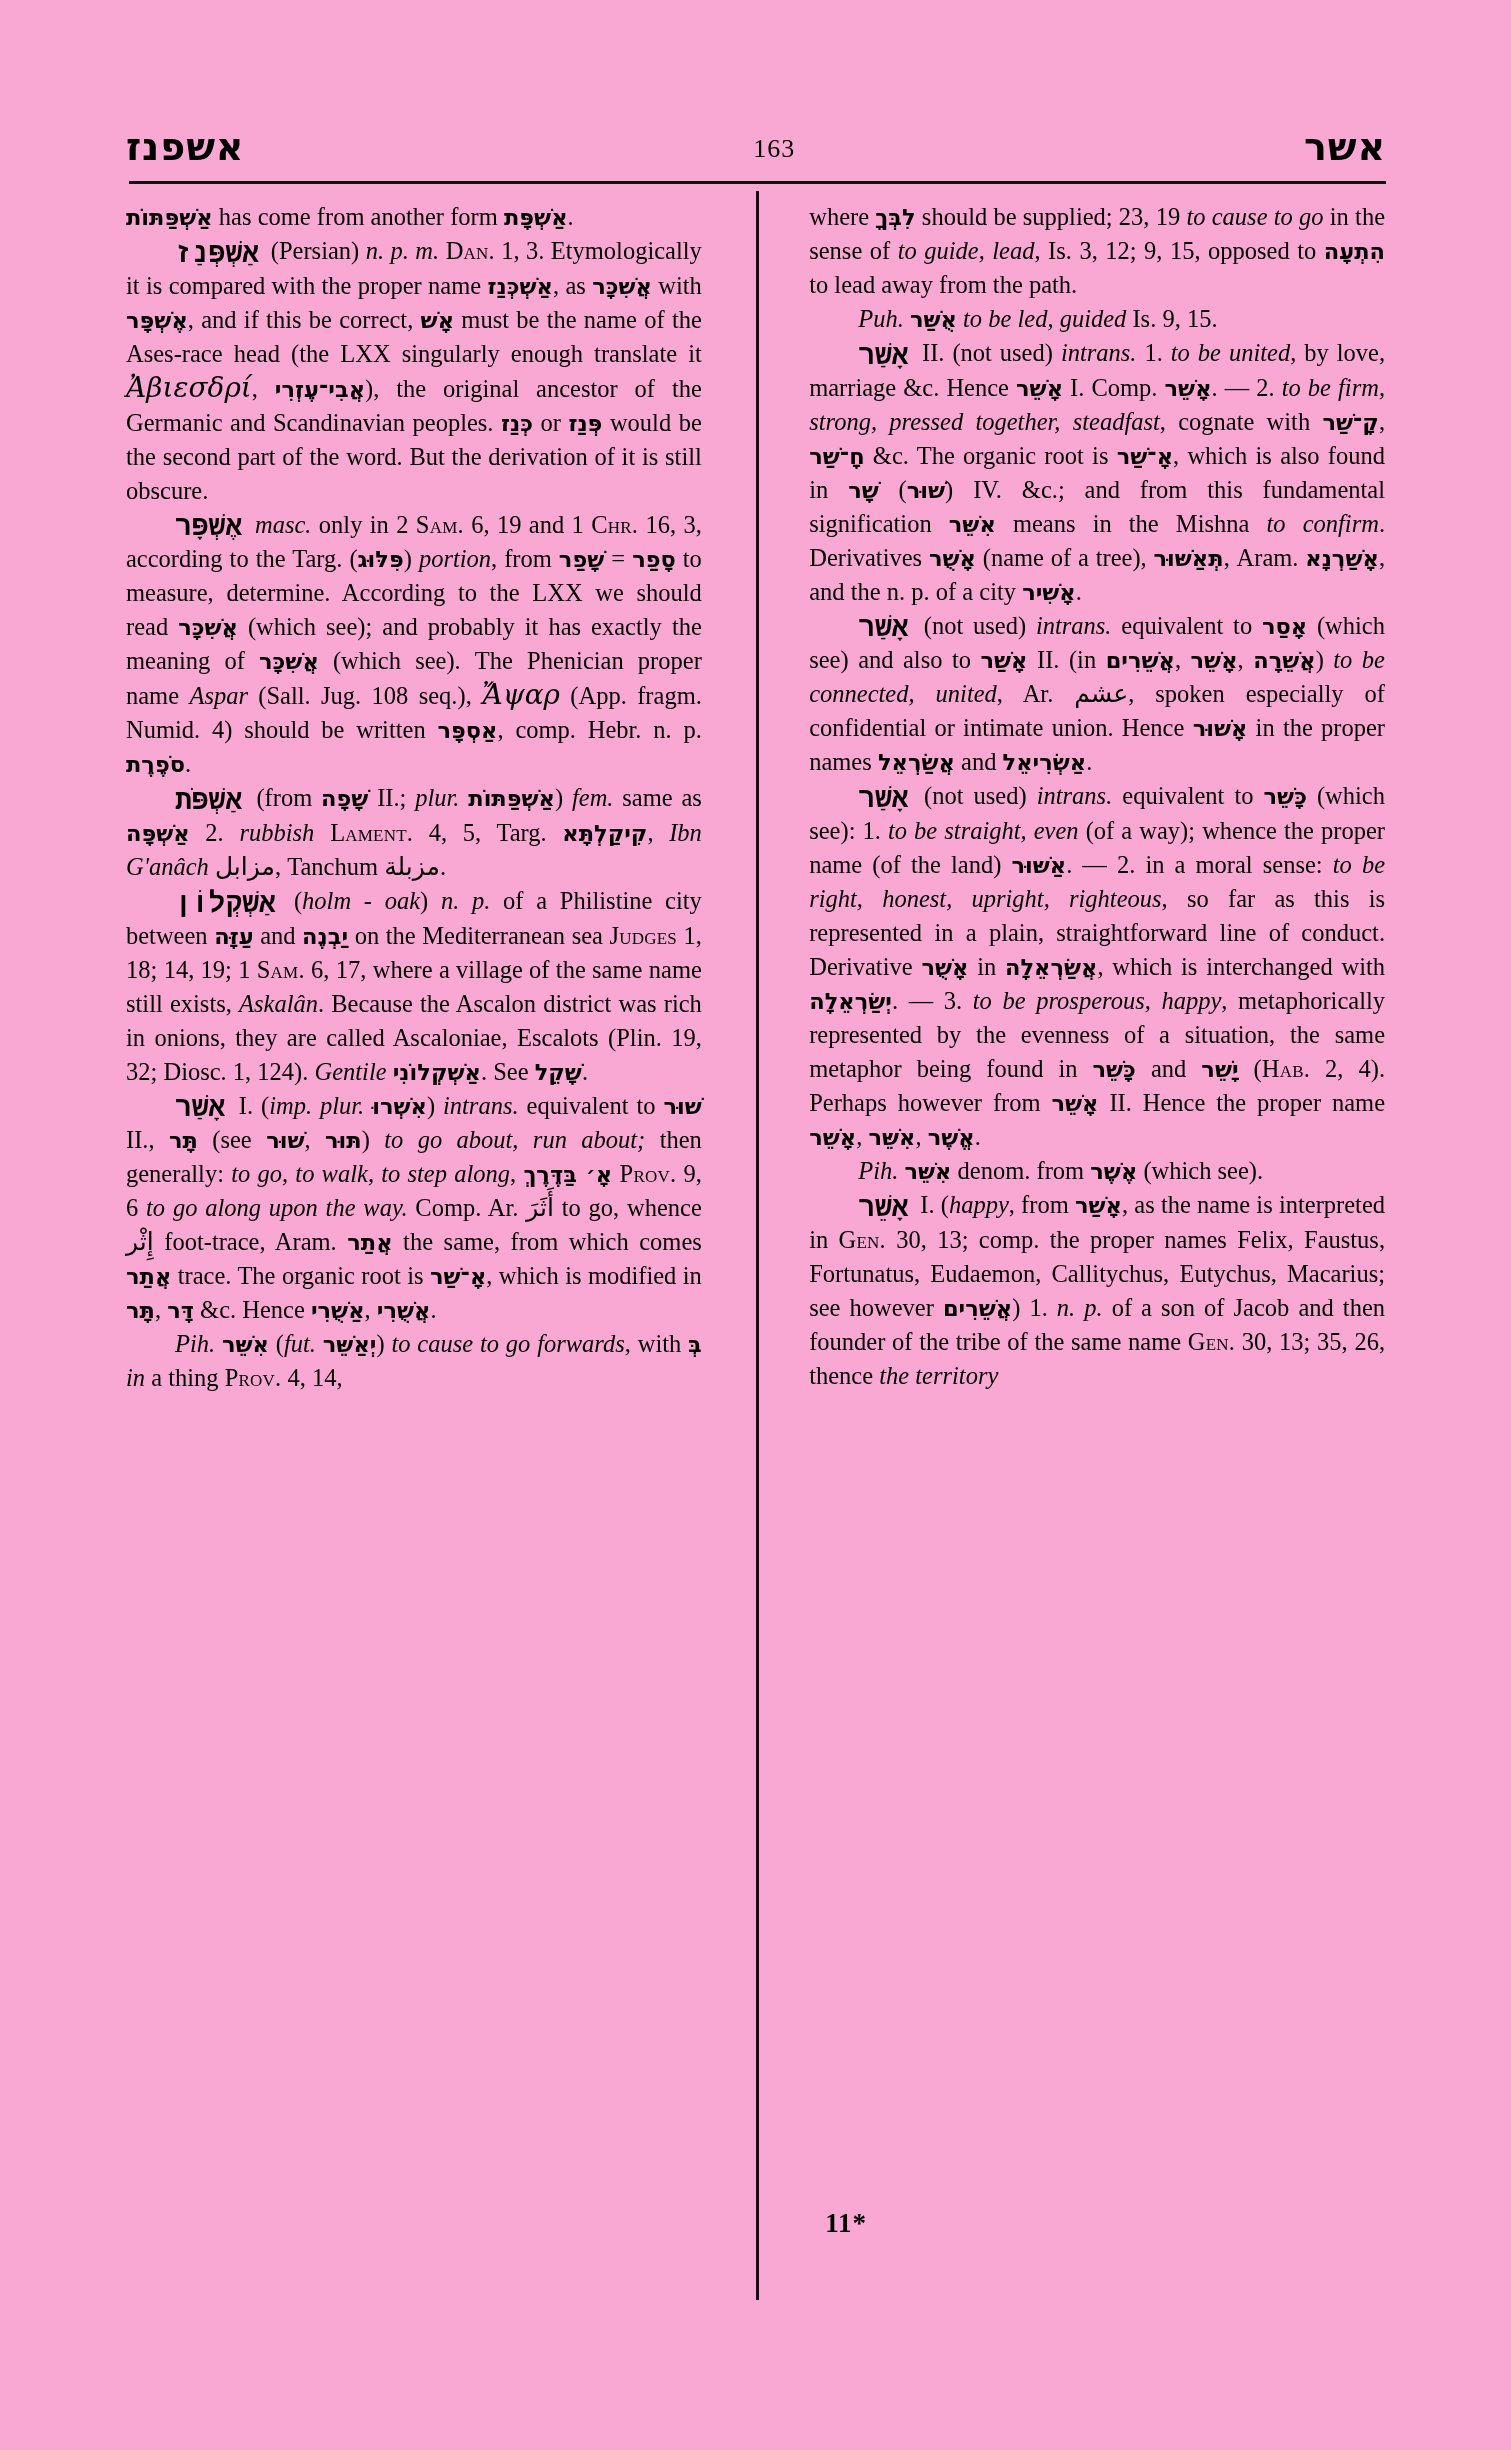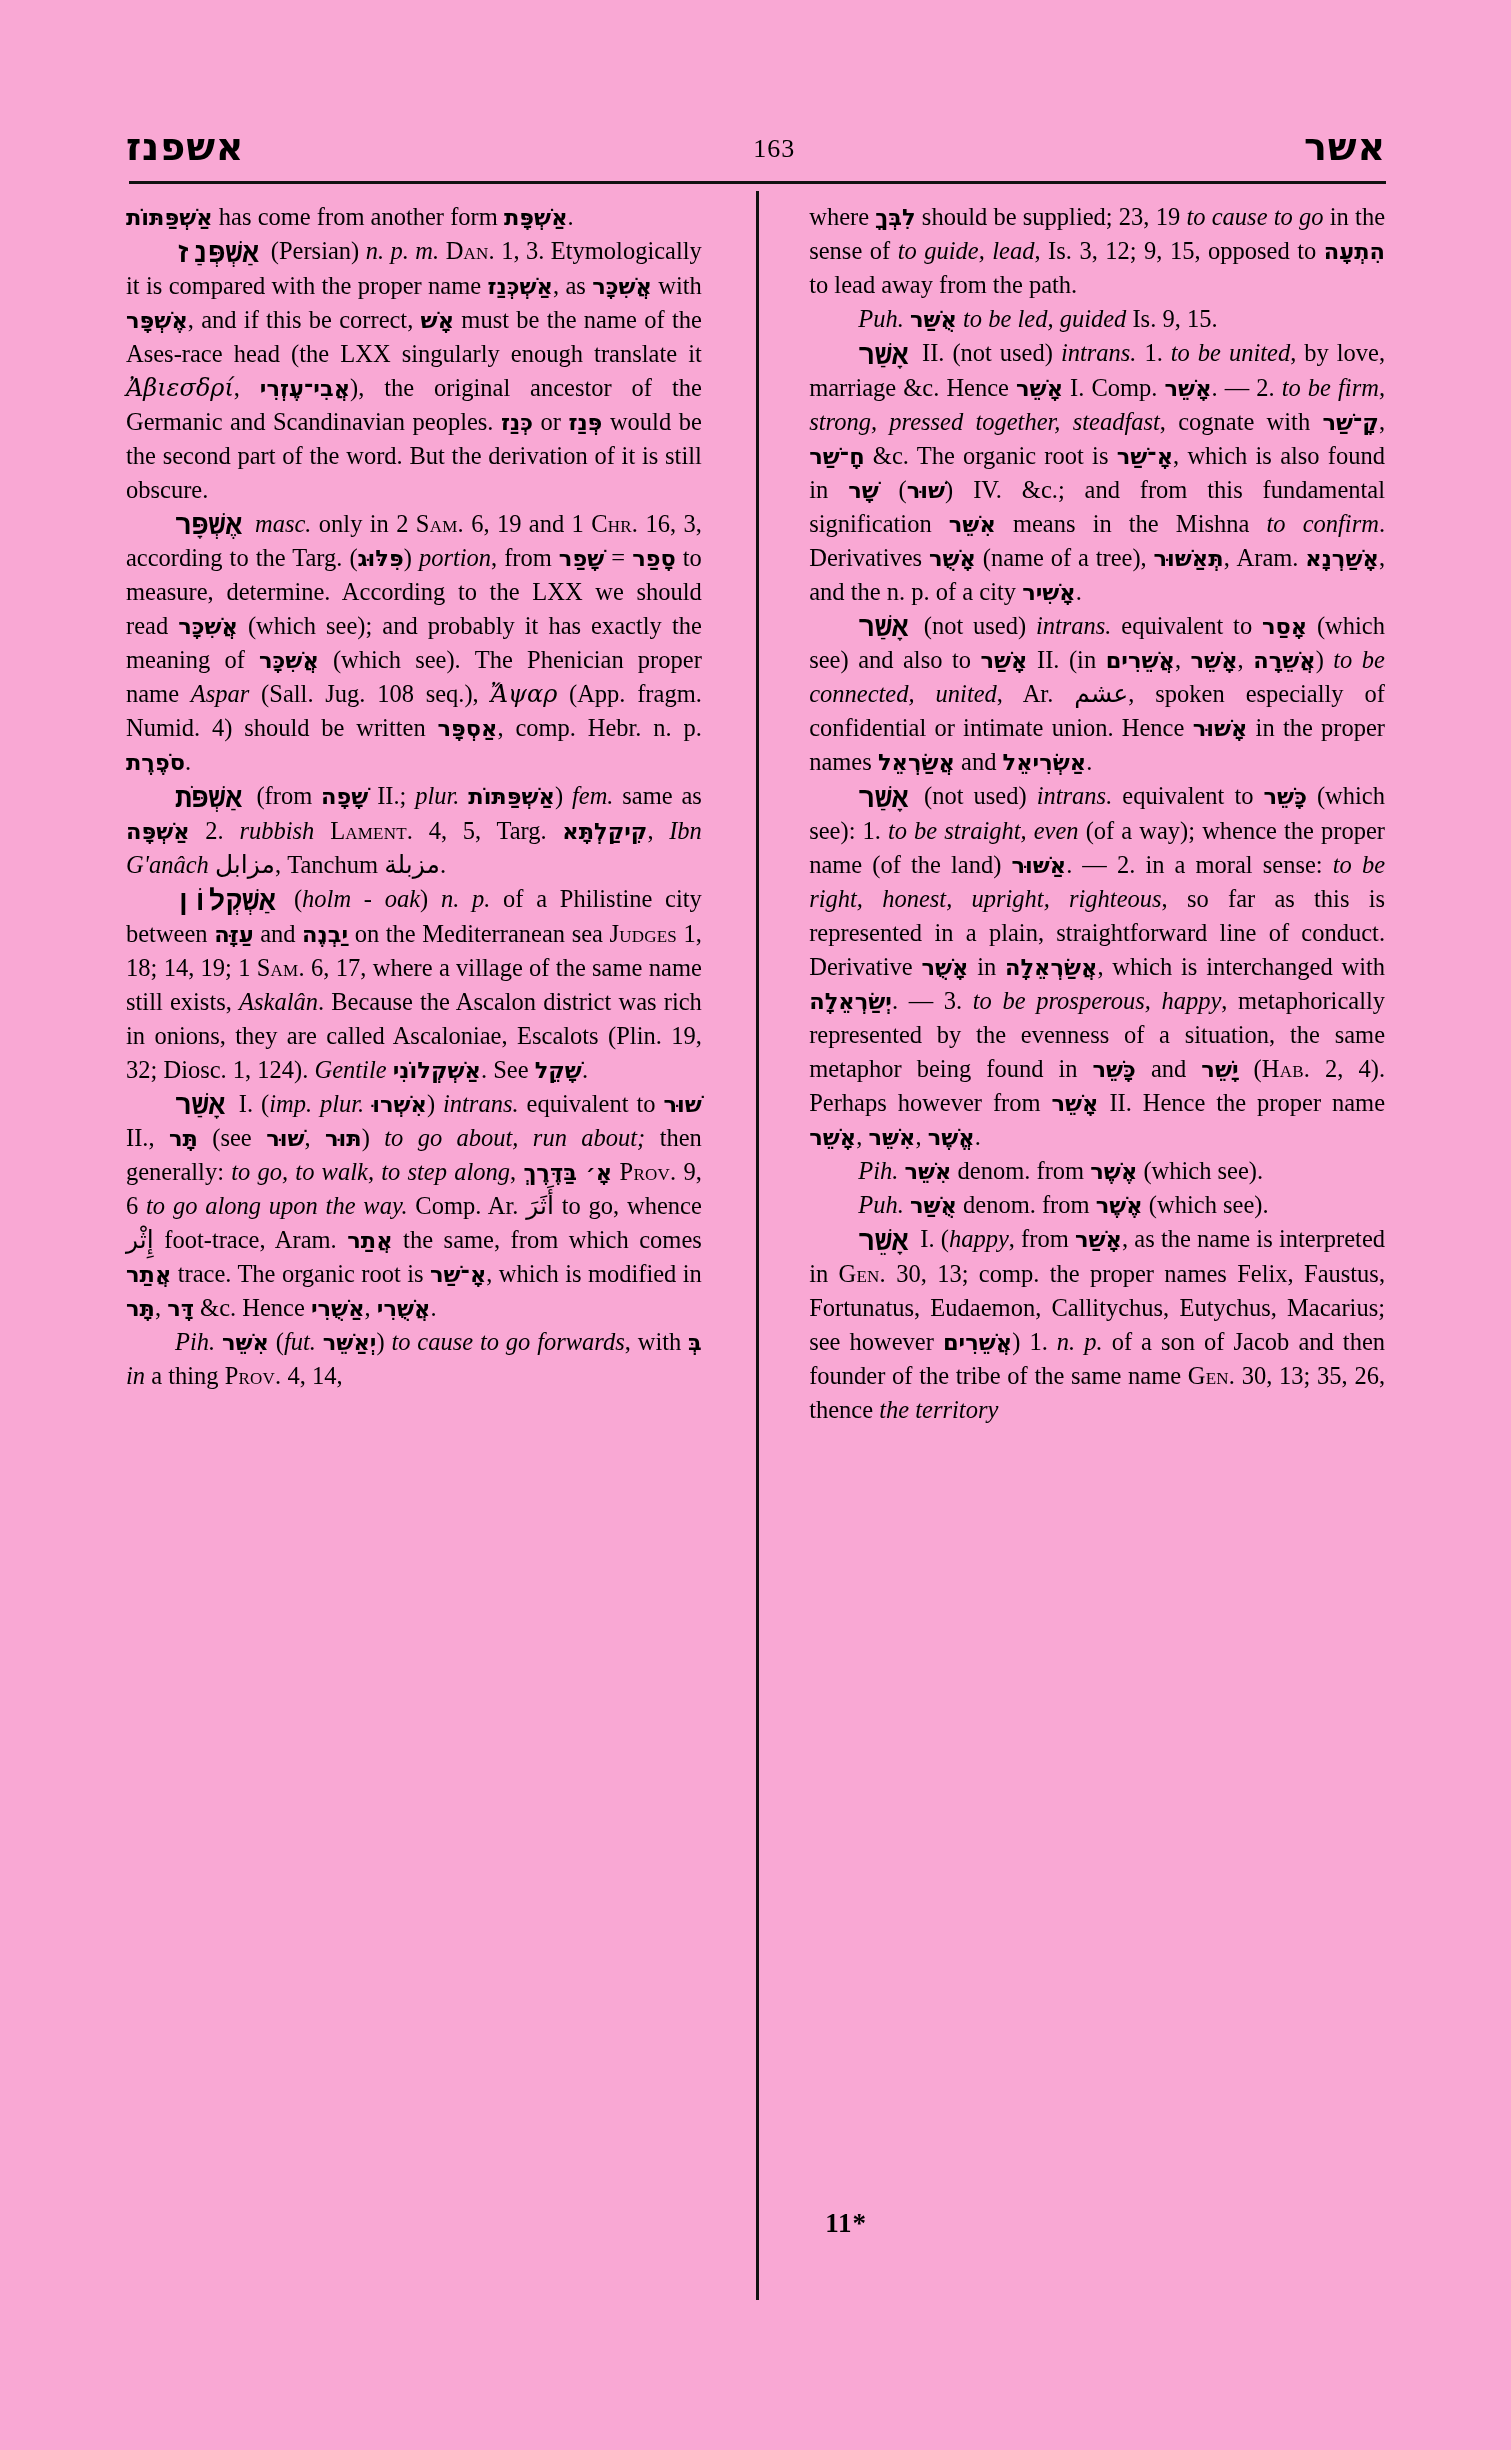--- a/index.html
+++ b/index.html
@@ -115,21 +115,21 @@
   }
   .ar {
     font-family: "DejaVu Sans", sans-serif;
     direction: rtl;
     unicode-bidi: isolate;
     font-size: 25px;
   }
   .gr {
     font-family: "DejaVu Serif", serif;
     font-style: italic;
-    font-size: 24px;
+    font-size: 28px;
   }
   .it { font-style: italic; }
   .sc {
     font-variant: small-caps;
     font-size: 24.5px;
     letter-spacing: 0.2px;
   }
   .rm { font-style: normal; }
 
   
@@ -172,21 +172,20 @@
     <div class="col-gap">
       <div class="rule-v"></div>
     </div>
     <div class="col col-right" id="col-right">
         <p class="p"><span class="rm">where </span><span class="heb">לִבְּךָ</span><span class="rm"> should be supplied; 23, 19 </span><span class="it">to cause to go</span><span class="rm"> in the sense of </span><span class="it">to guide, lead</span><span class="rm">, Is. 3, 12; 9, 15, opposed to </span><span class="heb">הִתְעָה</span><span class="rm"> to lead away from the path.</span></p>
         <p class="p indent"><span class="it">Puh.</span><span class="rm"> </span><span class="heb">אֻשַּׁר</span><span class="rm"> </span><span class="it">to be led, guided</span><span class="rm"> Is. 9, 15.</span></p>
         <p class="p indent"><span class="heb-lemma">אָשַׁר</span><span class="rm"> II. (not used) </span><span class="it">intrans.</span><span class="rm"> 1. </span><span class="it">to be united</span><span class="rm">, by love, marriage &amp;c. Hence </span><span class="heb">אָשֵׁר</span><span class="rm"> I. Comp. </span><span class="heb">אָשֵׁר</span><span class="rm">. — 2. </span><span class="it">to be firm, strong, pressed together, steadfast</span><span class="rm">, cognate with </span><span class="heb">קָ־שַׁר</span><span class="rm">, </span><span class="heb">חָ־שַׁר</span><span class="rm"> &amp;c. The organic root is </span><span class="heb">אָ־שַׁר</span><span class="rm">, which is also found in </span><span class="heb">שָׁר</span><span class="rm"> (</span><span class="heb">שׁוּר</span><span class="rm">) IV. &amp;c.; and from this fundamental signification </span><span class="heb">אִשֵּׁר</span><span class="rm"> means in the Mishna </span><span class="it">to confirm</span><span class="rm">. Derivatives </span><span class="heb">אָשֻׁר</span><span class="rm"> (name of a tree), </span><span class="heb">תְּאַשּׁוּר</span><span class="rm">, Aram. </span><span class="heb">אָשַׁרְנָא</span><span class="rm">, and the n. p. of a city </span><span class="heb">אָשִׁיר</span><span class="rm">.</span></p>
         <p class="p indent"><span class="heb-lemma">אָשַׁר</span><span class="rm"> (not used) </span><span class="it">intrans.</span><span class="rm"> equivalent to </span><span class="heb">אָסַר</span><span class="rm"> (which see) and also to </span><span class="heb">אָשַׁר</span><span class="rm"> II. (in </span><span class="heb">אֲשֵׁרִים</span><span class="rm">, </span><span class="heb">אָשֵׁר</span><span class="rm">, </span><span class="heb">אֲשֵׁרָה</span><span class="rm">) </span><span class="it">to be connected, united</span><span class="rm">, Ar. </span><span class="ar">عشم</span><span class="rm">, spoken especially of confidential or intimate union. Hence </span><span class="heb">אָשׁוּר</span><span class="rm"> in the proper names </span><span class="heb">אֲשַׂרְאֵל</span><span class="rm"> and </span><span class="heb">אַשְׂרִיאֵל</span><span class="rm">.</span></p>
         <p class="p indent"><span class="heb-lemma">אָשַׁר</span><span class="rm"> (not used) </span><span class="it">intrans.</span><span class="rm"> equivalent to </span><span class="heb">כָּשֵׁר</span><span class="rm"> (which see): 1. </span><span class="it">to be straight, even</span><span class="rm"> (of a way); whence the proper name (of the land) </span><span class="heb">אַשּׁוּר</span><span class="rm">. — 2. in a moral sense: </span><span class="it">to be right, honest, upright, righteous</span><span class="rm">, so far as this is represented in a plain, straightforward line of conduct. Derivative </span><span class="heb">אָשֻׁר</span><span class="rm"> in </span><span class="heb">אֲשַׂרְאֵלָה</span><span class="rm">, which is interchanged with </span><span class="heb">יְשַׂרְאֵלָה</span><span class="rm">. — 3. </span><span class="it">to be prosperous, happy</span><span class="rm">, metaphorically represented by the evenness of a situation, the same metaphor being found in </span><span class="heb">כָּשֵׁר</span><span class="rm"> and </span><span class="heb">יָשֵׁר</span><span class="rm"> (</span><span class="sc">Hab.</span><span class="rm"> 2, 4). Perhaps however from </span><span class="heb">אָשֵׁר</span><span class="rm"> II. Hence the proper name </span><span class="heb">אָשֵׁר</span><span class="rm">, </span><span class="heb">אִשֵּׁר</span><span class="rm">, </span><span class="heb">אֱשֶׁר</span><span class="rm">.</span></p>
         <p class="p indent"><span class="it">Pih.</span><span class="rm"> </span><span class="heb">אִשֵּׁר</span><span class="rm"> denom. from </span><span class="heb">אֶשֶׁר</span><span class="rm"> (which see).</span></p>
-        <p class="p indent"><span class="it">Puh.</span><span class="rm"> </span><span class="heb">אֻשַּׁר</span><span class="rm"> denom. from </span><span class="heb">אֶשֶׁר</span><span class="rm"> (which see).</span></p>
         <p class="p indent"><span class="heb-lemma">אָשֵׁר</span><span class="rm"> I. (</span><span class="it">happy</span><span class="rm">, from </span><span class="heb">אָשַׁר</span><span class="rm">, as the name is interpreted in </span><span class="sc">Gen.</span><span class="rm"> 30, 13; comp. the proper names Felix, Faustus, Fortunatus, Eudaemon, Callitychus, Eutychus, Macarius; see however </span><span class="heb">אֲשֵׁרִים</span><span class="rm">) 1. </span><span class="it">n. p.</span><span class="rm"> of a son of Jacob and then founder of the tribe of the same name </span><span class="sc">Gen.</span><span class="rm"> 30, 13; 35, 26, thence </span><span class="it">the territory</span></p>
       </div>
   </div>
 
   <div class="signature">
     <span class="sig-inner">11*</span>
   </div>
 
 </div>
 

